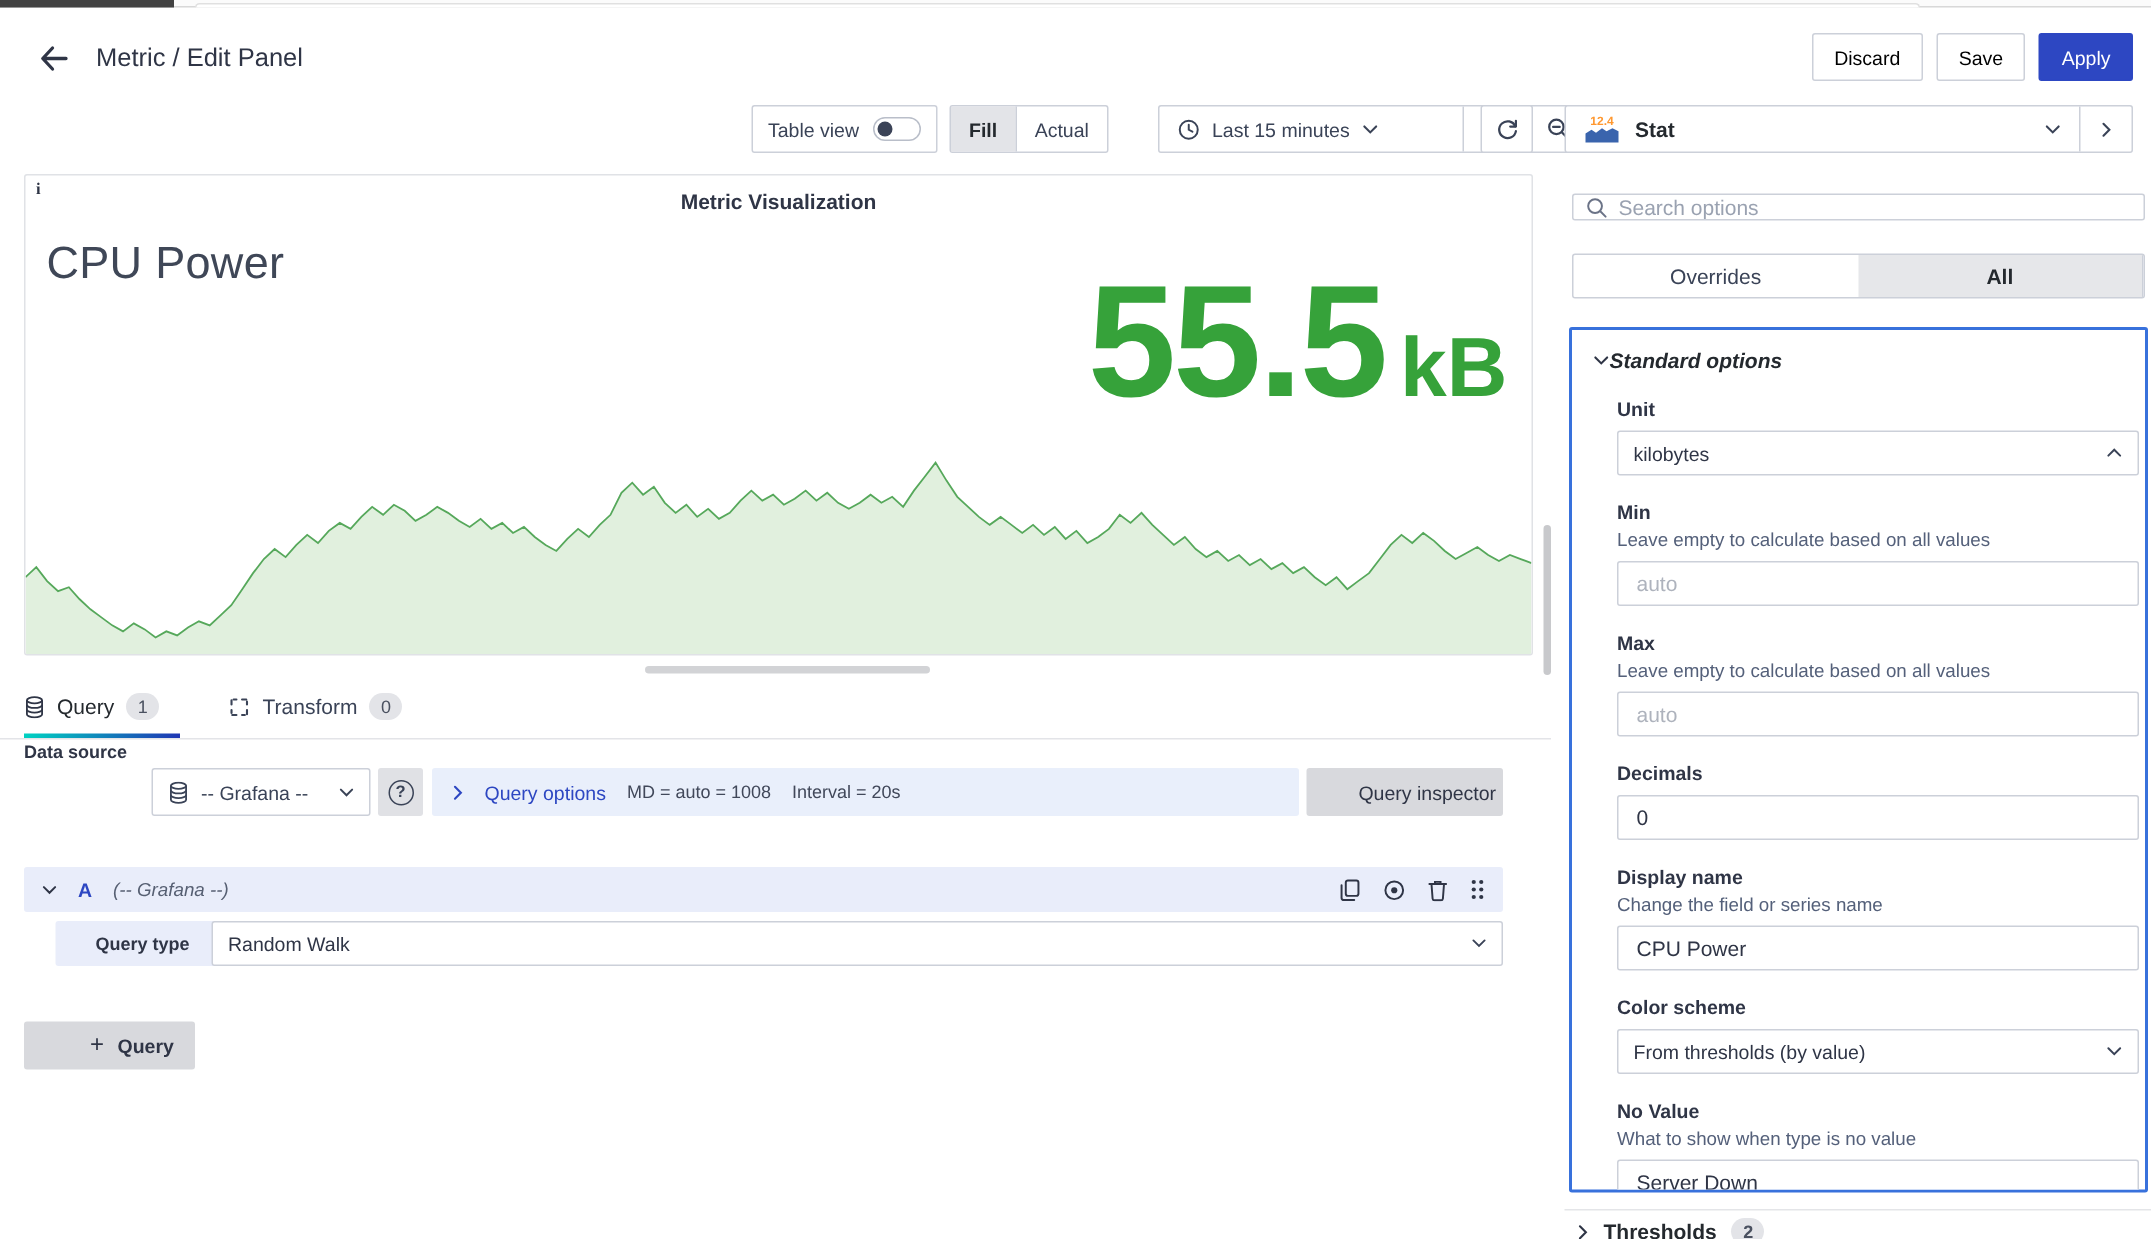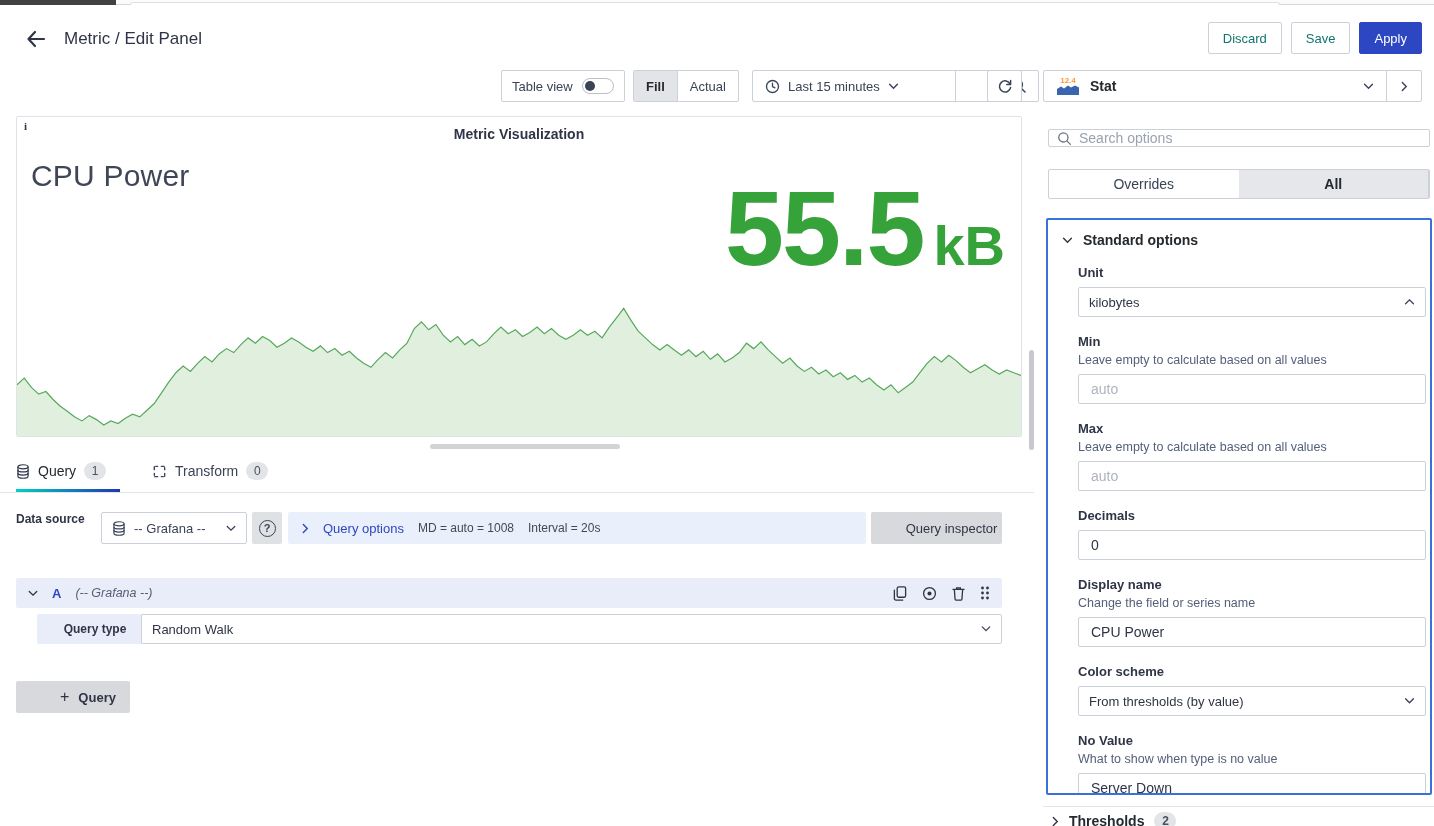--- a/index.html
+++ b/index.html
@@ -14,21 +14,21 @@
 
   
   .chrome { position:absolute; top:0; left:0; right:0; height:5px; background:#fbfbfb; border-bottom:1px solid #d8d8d8; }
   .chrome .dark { position:absolute; left:0; top:0; width:116px; height:5px; background:#424242; }
   .chrome .tab { position:absolute; left:130px; top:2px; width:1150px; height:3px; background:#fff; border:1px solid #e0e0e0; border-bottom:none; border-radius:4px 4px 0 0; }
 
   
   .page-title { font-size:17px; font-weight:500; color:#2f3546; }
   .btn { height:32px; display:inline-flex; align-items:center; justify-content:center;
          padding:0 14px; border:1px solid #ccd0d9; border-radius:2px; background:#fff;
-         color:#0f766e; font-size:13px; font-weight:500; cursor:pointer; white-space:nowrap; }
+         color:#000000; font-size:13px; font-weight:500; cursor:pointer; white-space:nowrap; }
   .btn.primary { background:#2d47c2; border-color:#2d47c2; color:#fff; }
   .btn.gray { background:#d8d9dd; border:none; color:#2f3546;padding-left:44px; }
 
   
   .ctrl { height:32px; border:1px solid #ccd0d9; border-radius:2px; background:#fff;
           display:flex; align-items:center; font-size:13px; color:#3a4357; }
   .ctrl .seg { height:100%; display:flex; align-items:center; padding:0 12px; }
   .ctrl .seg.sel { background:#e3e4e8; font-weight:700; color:#24292e; }
   .ctrl .vdiv { width:1px; height:100%; background:#ccd0d9; }
   .toggle { width:32px; height:16px; border:1px solid #b9bec9; border-radius:8px; position:relative; background:#fff; }
@@ -80,21 +80,21 @@
                 border:1px solid #ccd0d9; border-radius:2px; display:flex; align-items:center; padding:0 8px; gap:7px; background:#fff; }
   .search-box input { border:none; outline:none; flex:1; font-size:14px; color:#2f3546; font-family:inherit; }
   .search-box input::placeholder { color:#9aa2b1; }
   .radiogrp { position:absolute; left:1048px; top:169px; width:382px; height:30px;
               border:1px solid #ccd0d9; border-radius:2px; display:flex; overflow:hidden; background:#fff; }
   .radiogrp .opt { flex:1; display:flex; align-items:center; justify-content:center; font-size:14px; color:#3a4357; cursor:pointer; }
   .radiogrp .opt.sel { background:#e6e7ea; font-weight:700; color:#24292e; border-right:1px solid #ccd0d9; }
 
   .opt-box { position:absolute; left:1046px; top:218px; width:386px; height:577px;
              border:2px solid #3871dc; border-radius:2px; background:#fff; padding:12px 16px 0 14px; overflow:hidden; }
-  .sec-head { display:flex; align-items:center; gap:10px; font-size:14px; font-weight:700; color:#24292e; cursor:pointer; }
+  .sec-head { display:flex; align-items:center; font-size:14px; font-weight:700; color:#24292e; cursor:pointer;font-style:italic; }
   .field { margin-left:16px; margin-top:17px; }
   .f-label { font-size:13px; font-weight:700; color:#2f3546; }
   .f-desc  { font-size:12.5px; color:#54607a; margin-top:4px; }
   .f-input { margin-top:7px; width:348px; height:30px; border:1px solid #ccd0d9; border-radius:2px;
              font-size:14px; color:#2f3546; padding:0 12px; font-family:inherit; outline:none; background:#fff; }
   .f-input::placeholder { color:#aeb3bd; }
   .f-select { margin-top:7px; width:348px; }
   .side-divider { position:absolute; left:1043px; top:806px; width:391px; height:1px; background:#e4e5e8; }
   .thr-row { position:absolute; left:1052px; top:812px; display:flex; align-items:center; gap:10px;
              font-size:14px; font-weight:700; color:#24292e; }
@@ -130,21 +130,21 @@
         <span class="knob"></span>
       </span>
   </div>
 
   <div class="abs ctrl" style="left:633px;top:70px;">
     <div class="seg sel">Fill</div>
     <div class="vdiv"></div>
     <div class="seg">Actual</div>
   </div>
 
-  <div class="abs ctrl" style="left:752px;top:70px;gap:44px;">
+  <div class="abs ctrl" style="left:772px;top:70px;gap:44px;">
     <div class="seg" style="gap:8px;font-weight:500;">
       <svg class="ic" width="15" height="15" viewBox="0 0 16 16">
         <circle cx="8" cy="8" r="6.4" fill="none" stroke="#3a4357" stroke-width="1.4"></circle>
         <path d="M8 4.5 V8 L10.6 9.4" fill="none" stroke="#3a4357" stroke-width="1.4" stroke-linecap="round"></path>
       </svg>
       <span>Last 15 minutes</span>
       <svg class="ic" width="11" height="7" viewBox="0 0 12 8">
         <path d="M1.5 1.5 L6 6 L10.5 1.5" fill="none" stroke="#3a4357" stroke-width="1.6" stroke-linecap="round"></path>
       </svg>
     </div>
@@ -212,21 +212,21 @@
   <div class="abs tab-item" style="left:152px;top:462px;justify-content:center;">
     <svg class="ic" width="15" height="15" viewBox="0 0 16 16">
       <path d="M2.5 6 V2.5 H6 M10 2.5 H13.5 V6 M13.5 10 V13.5 H10 M6 13.5 H2.5 V10" fill="none" stroke="#3a4357" stroke-width="1.5" stroke-linecap="round" stroke-linejoin="round" stroke-dasharray="3 2"></path>
     </svg>
     <span>Transform</span>
     <span class="pill">0</span>
   </div>
   <div class="tab-underline"></div>
   <div class="tabs-divider"></div>
 
-  <div class="abs ds-label" style="left:16px;top:512px;">Data source</div>
+  <div class="abs ds-label" style="left:16px;top:494px;">Data source</div>
   <div class="abs dropdown" style="left:101px;top:512px;width:146px;">
     <svg class="ic" width="14" height="15" viewBox="0 0 14 16">
       <ellipse cx="7" cy="3" rx="5.4" ry="2.2" fill="none" stroke="#3a4357" stroke-width="1.3"></ellipse>
       <path d="M1.6 3 V13 C1.6 14.2 4 15.2 7 15.2 C10 15.2 12.4 14.2 12.4 13 V3" fill="none" stroke="#3a4357" stroke-width="1.3"></path>
       <path d="M1.6 6.3 C1.6 7.5 4 8.5 7 8.5 C10 8.5 12.4 7.5 12.4 6.3 M1.6 9.6 C1.6 10.8 4 11.8 7 11.8 C10 11.8 12.4 10.8 12.4 9.6" fill="none" stroke="#3a4357" stroke-width="1.3"></path>
     </svg>
     <span>-- Grafana --</span>
     <svg class="ic" style="margin-left:auto;" width="10" height="7" viewBox="0 0 12 8">
       <path d="M1.5 1.5 L6 6 L10.5 1.5" fill="none" stroke="#3a4357" stroke-width="1.6" stroke-linecap="round"></path>
     </svg>

